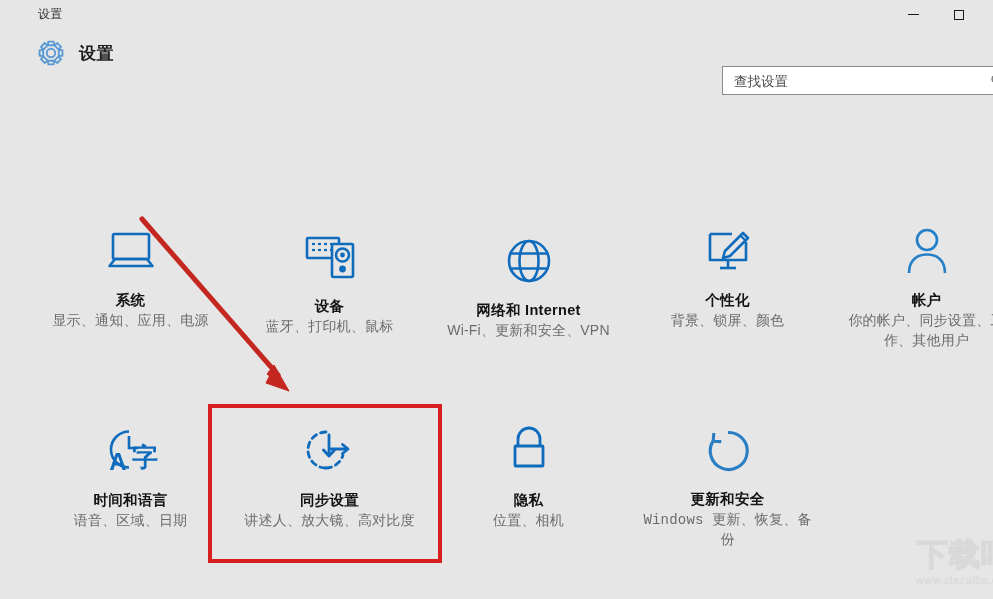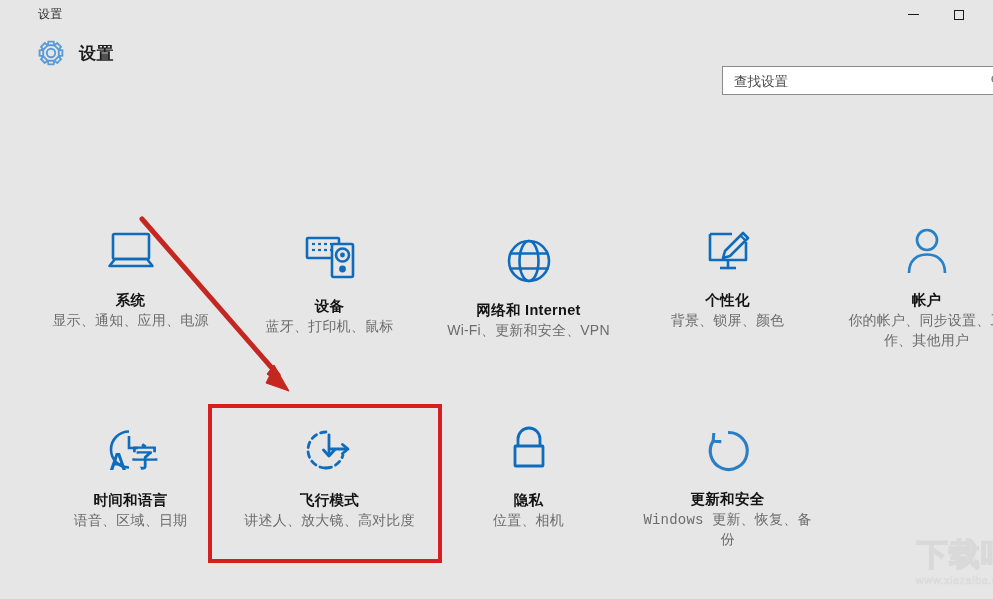--- a/index.html
+++ b/index.html
@@ -396,21 +396,21 @@
           <g fill="none" stroke="#0f6cbd" stroke-width="2.8" stroke-linecap="round">
             <path d="M24 7 A18 18 0 0 0 24 43" stroke-dasharray="5.5 4.5"></path>
             <path d="M24 43 A18 18 0 0 0 41 30" stroke-dasharray="5.5 4.5"></path>
             <line x1="27" y1="10" x2="27" y2="30"></line>
             <path d="M21.5 25 L27 31 L32.5 25" stroke-width="2.9" stroke-linejoin="round"></path>
             <line x1="29" y1="24" x2="45" y2="24"></line>
             <path d="M40.5 19.5 L46 24 L40.5 28.5" stroke-width="2.9" stroke-linejoin="round"></path>
           </g>
         </svg>
       </div>
-      <div class="tile-title">飞行模式</div>
+      <div class="tile-title">同步设置</div>
       <div class="tile-subtitle">讲述人、放大镜、高对比度</div>
     </div>
 
     <div class="settings-tile" id="tile-privacy">
       <div class="tile-icon">
         <svg width="50" height="54" viewBox="0 0 50 54">
           <g fill="none" stroke="#0f6cbd" stroke-width="2.8">
             <path d="M14 22 V15 A11 11 0 0 1 36 15 V22"></path>
             <rect x="11" y="22" width="28" height="20" rx="0.8"></rect>
           </g>

